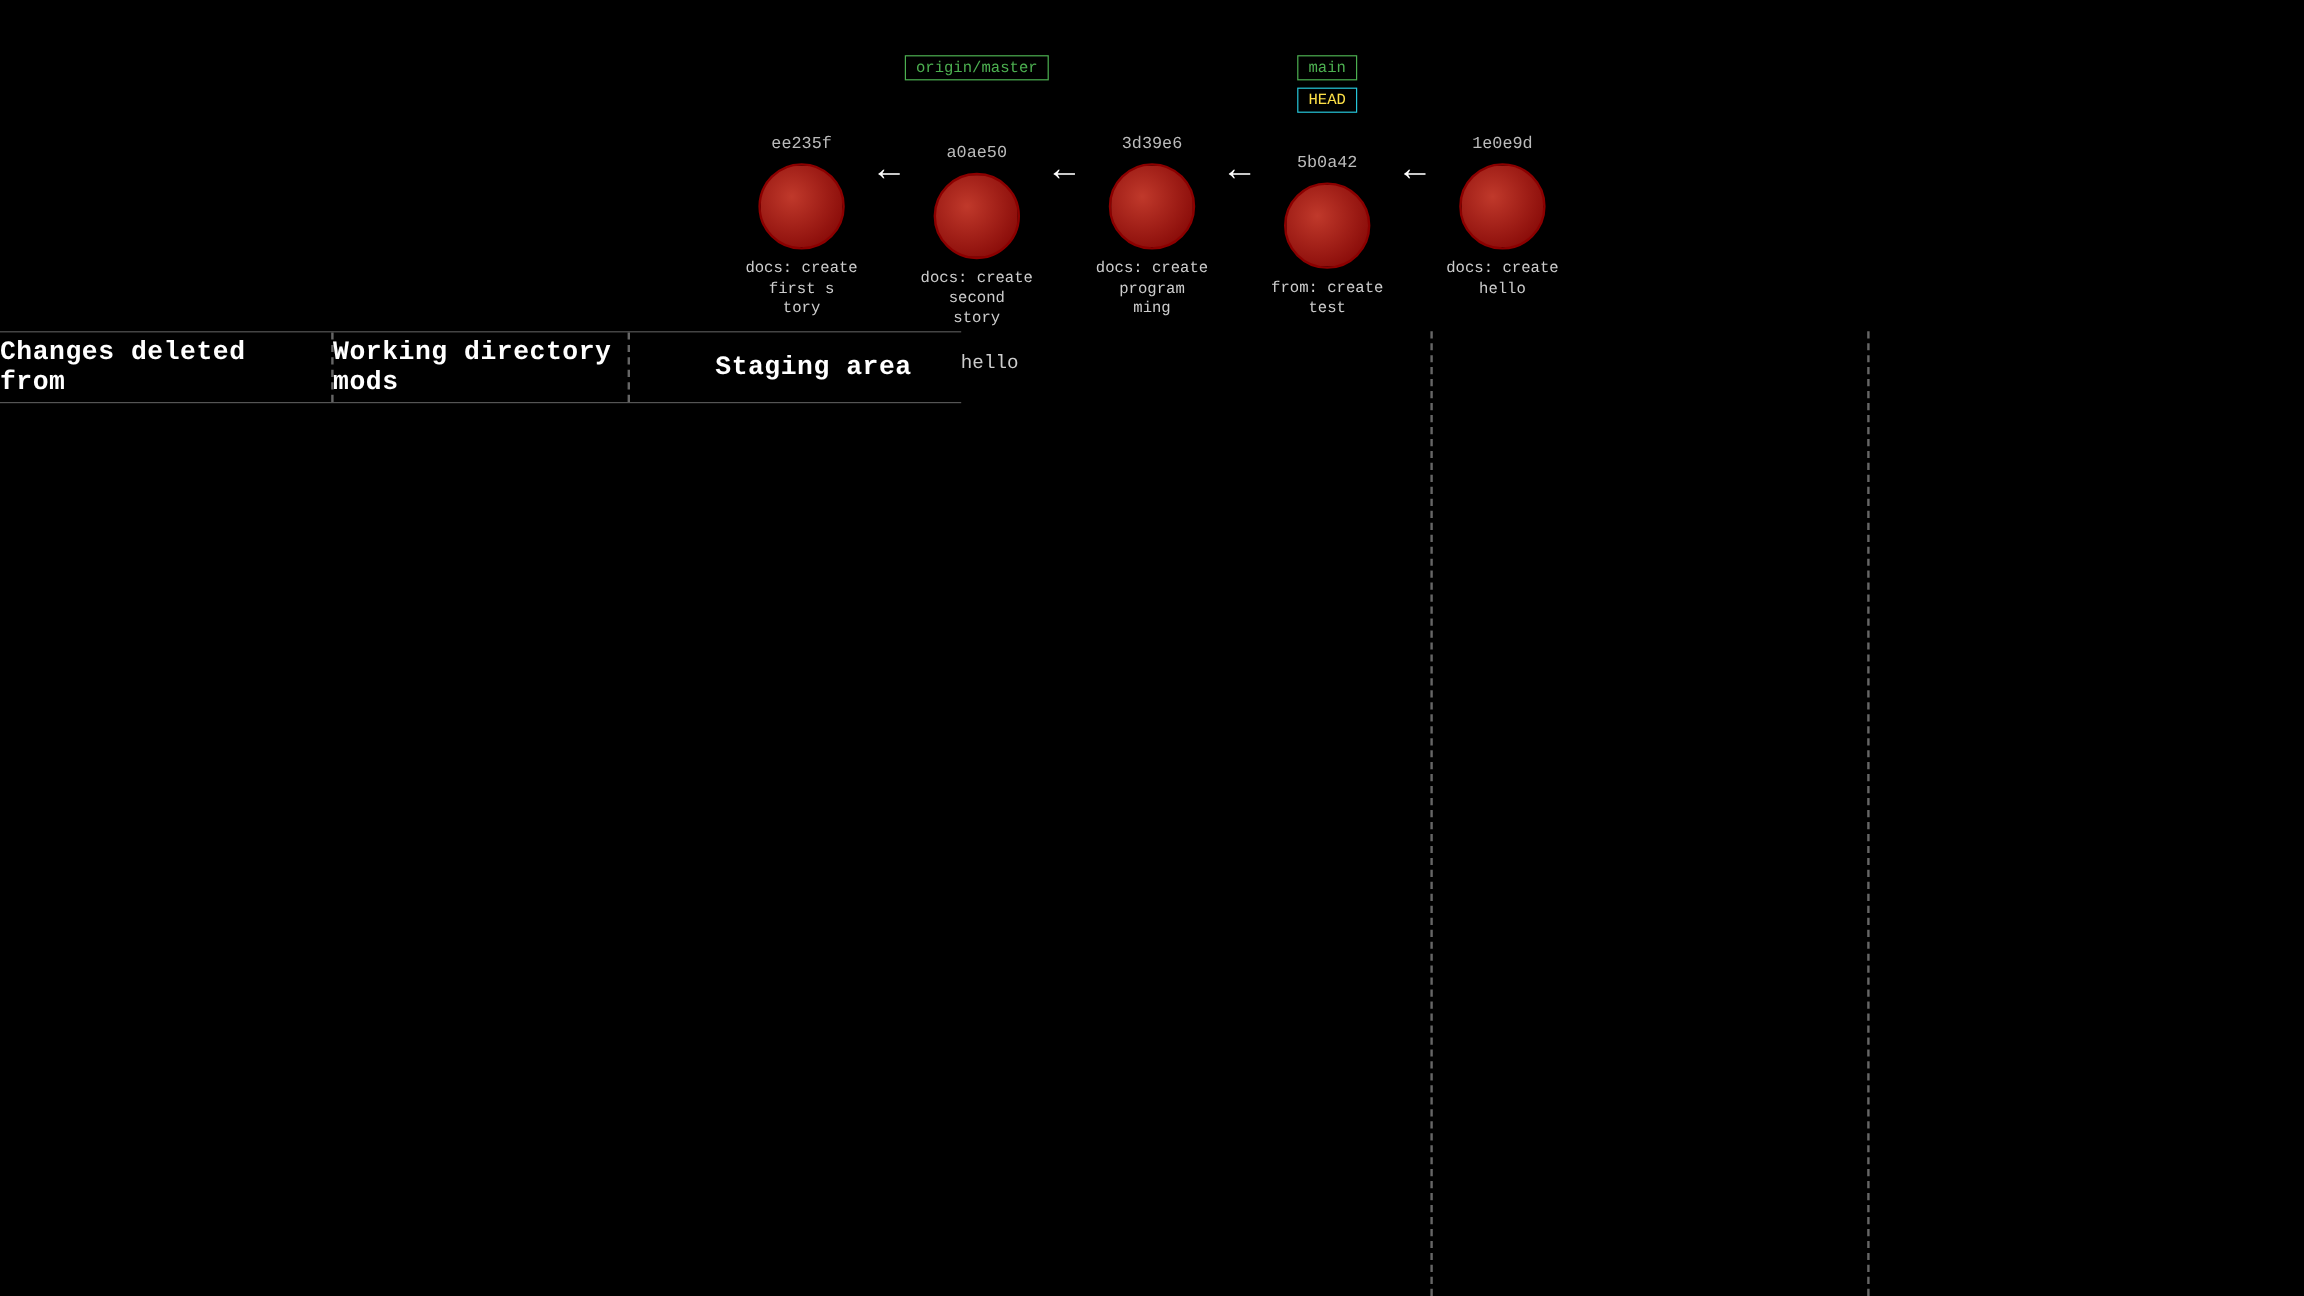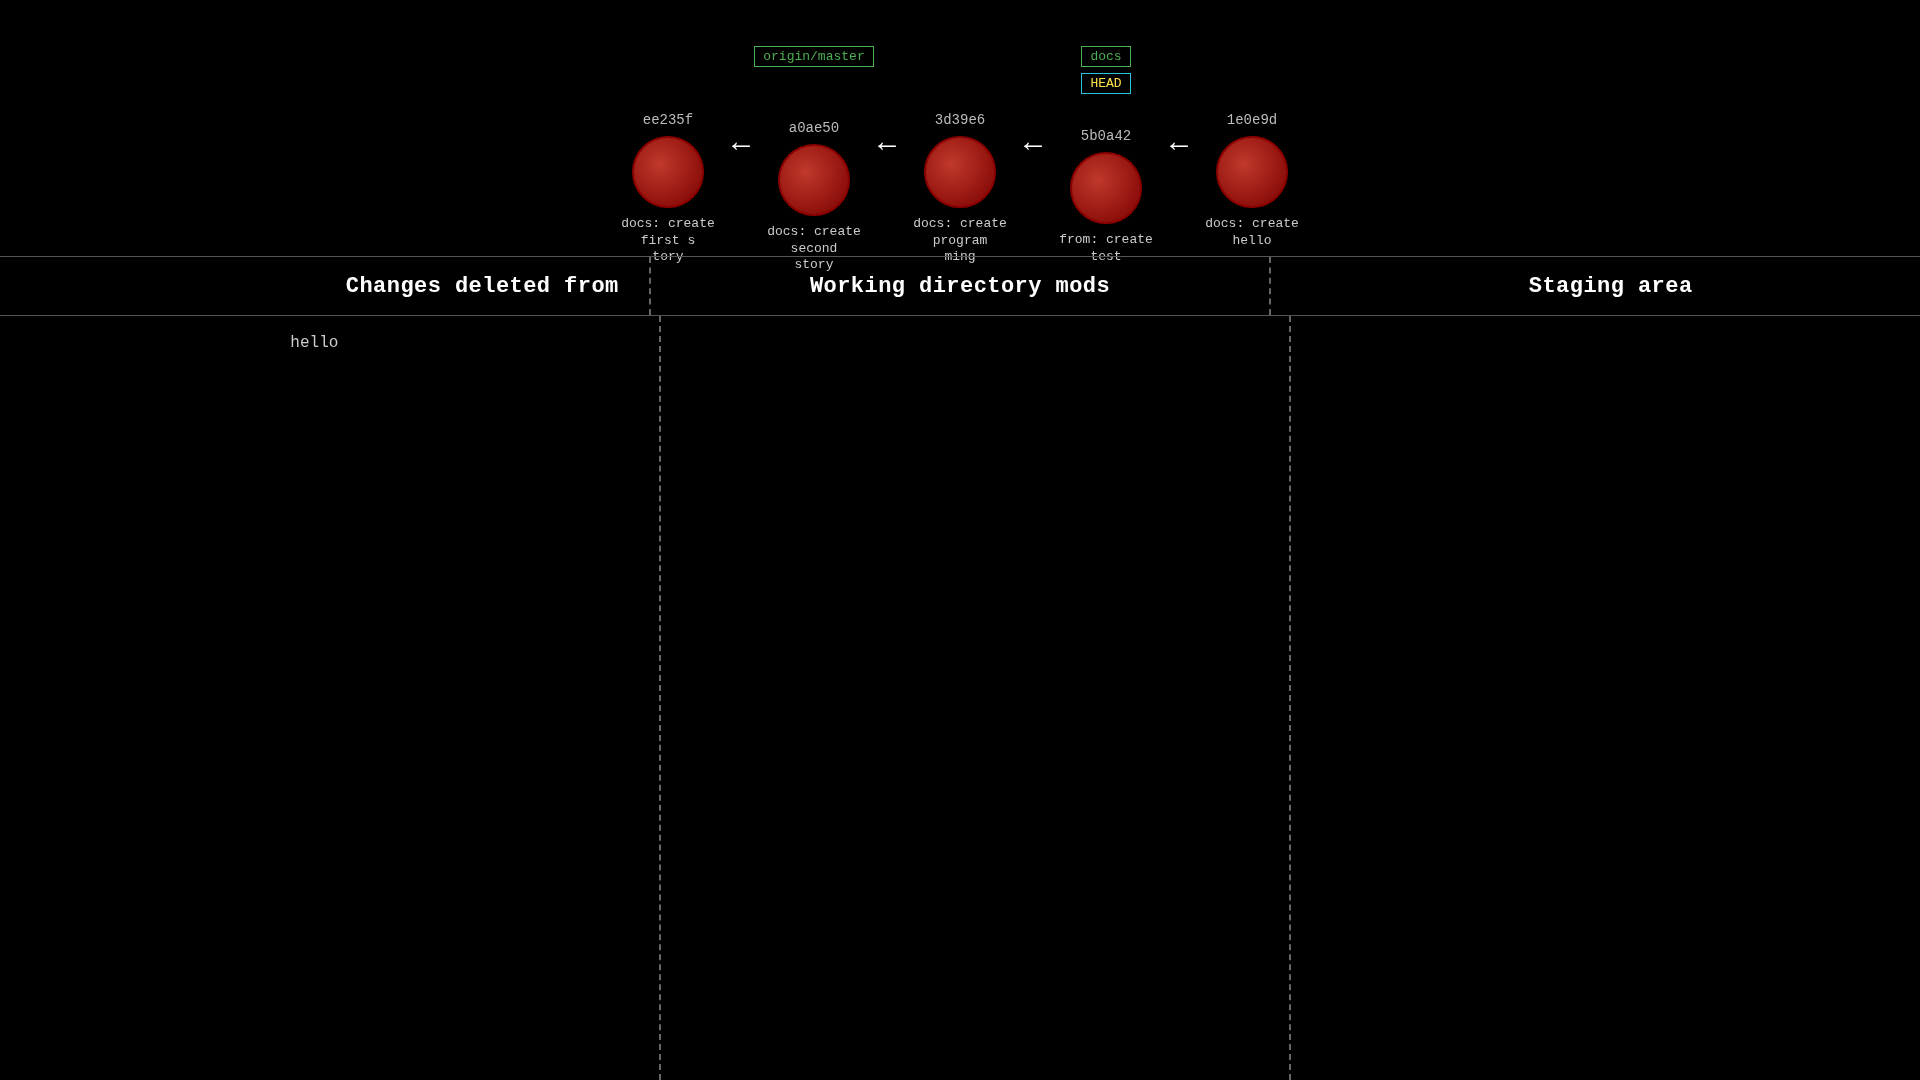--- a/index.html
+++ b/index.html
@@ -98,26 +98,26 @@
       color: #fff;
       margin: 0 4px;
       margin-top: 36px; 
       align-self: flex-start;
       padding-top: 44px;
     }
 
     
     .table-area {
       position: absolute;
-      top: 256px;
+      top: 276px;
       left: 0;
       width: 1920px;
       bottom: 0;
       display: flex;
-      flex-direction: column;
+      flex-direction: row;
     }
 
     .table-header {
       display: flex;
       border-top: 1.5px solid #555;
       border-bottom: 1.5px solid #555;
       height: 60px;
       align-items: center;
     }
 
@@ -150,21 +150,21 @@
       flex: 1;
     }
 
     .body-col {
       flex: 1;
       position: relative;
     }
 
     .body-col-left {
       display: flex;
-      justify-content: center;
+      justify-content: flex-start;
       padding-right: 30px;
       padding-top: 18px;
     }
 
     .body-divider {
       width: 2px;
       border-left: 2px dashed #666;
     }
 
     .cell-text {
@@ -203,21 +203,21 @@
       <div class="badge-placeholder">&nbsp;</div>
       <div class="badge-placeholder">&nbsp;</div>
       <div class="commit-hash">3d39e6</div>
       <div class="commit-circle"></div>
       <div class="commit-label">docs: create program<br>ming</div>
     </div>
 
     <div class="arrow">←</div>
 
     <div class="commit-group">
-      <div class="commit-badge badge-green">docs</div>
+      <div class="commit-badge badge-green">main</div>
       <div class="commit-badge badge-teal">HEAD</div>
       <div class="commit-hash">5b0a42</div>
       <div class="commit-circle"></div>
       <div class="commit-label">from: create test</div>
     </div>
 
     <div class="arrow">←</div>
 
     <div class="commit-group">
       <div class="badge-placeholder">&nbsp;</div>

